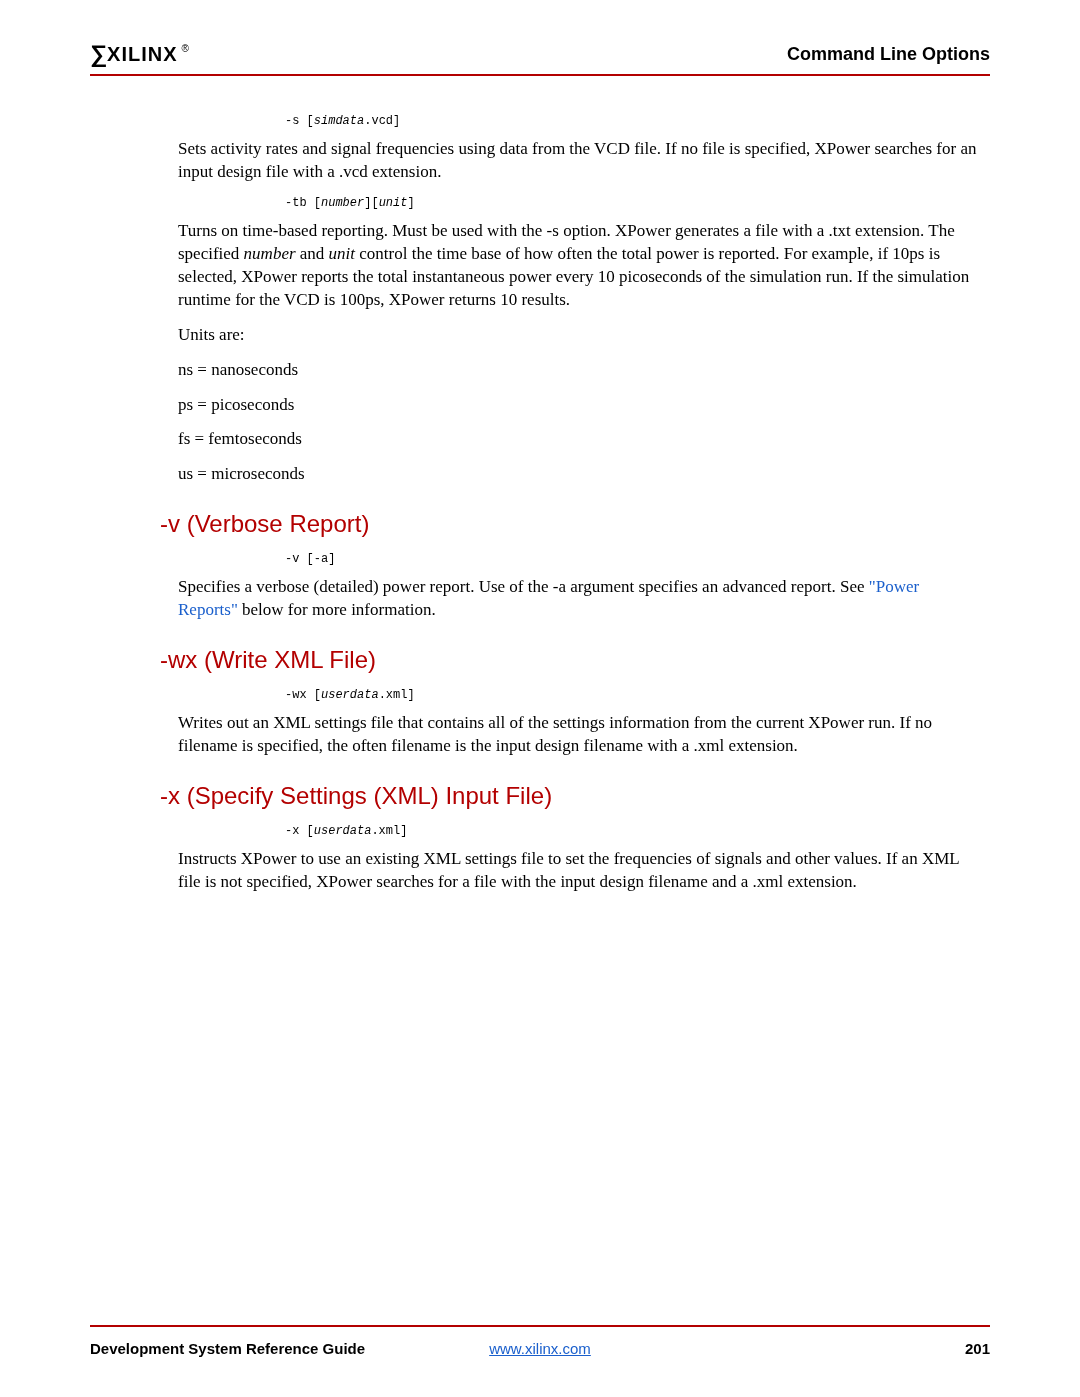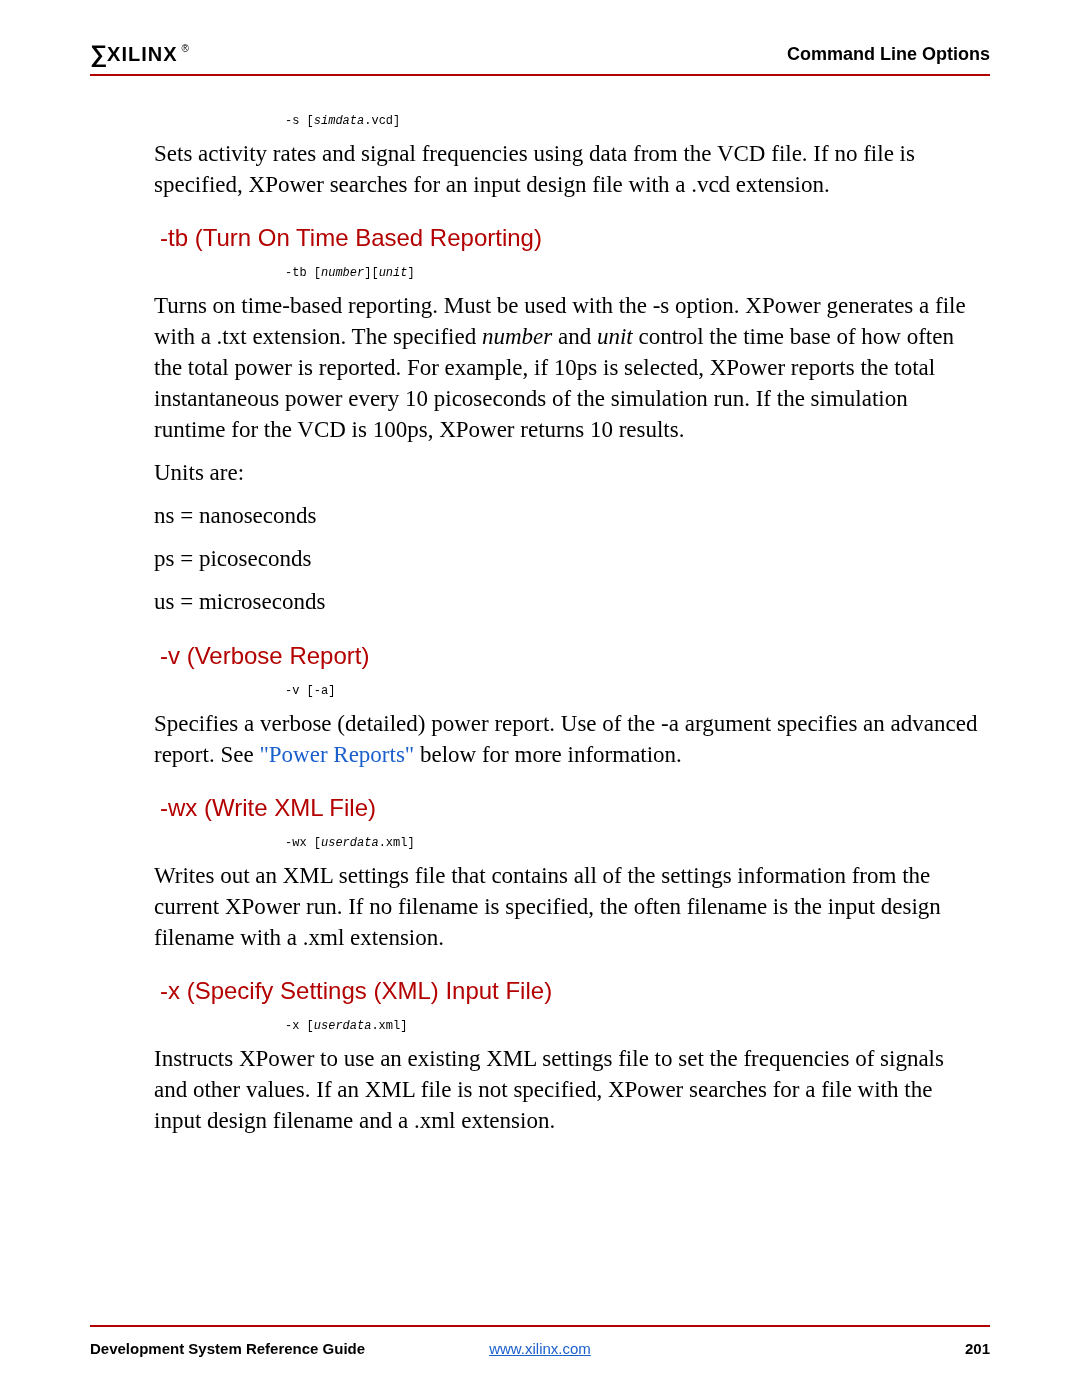--- a/index.html
+++ b/index.html
@@ -67,23 +67,23 @@
   }
   .section-h.first { margin-top: 0; }
   .code-line {
     font-family: "Courier New", Courier, monospace;
     font-size: 12px;
     margin-left: 195px;
     margin-bottom: 10px;
   }
   .code-line .italic { font-style: italic; }
   .body-p {
-    font-size: 23px;
+    font-size: 17px;
     line-height: 1.35;
-    margin-left: 64px;
+    margin-left: 88px;
     margin-right: 10px;
     margin-bottom: 12px;
   }
   .body-p .serif-italic { font-style: italic; }
   .body-p .link { color: #1a5fcc; }
   .hr-bottom {
     position: absolute;
     left: 90px; right: 90px; bottom: 70px;
     border: none;
     border-top: 2px solid #b30000;
@@ -118,30 +118,30 @@
     </div>
     <div class="header-title">Command Line Options</div>
   </div>
   <hr class="hr-top">
 
   <div class="code-line">
     <span>-s [</span><span class="italic">simdata</span><span>.vcd]</span>
   </div>
   <p class="body-p">Sets activity rates and signal frequencies using data from the VCD file. If no file is specified, XPower searches for an input design file with a .vcd extension.</p>
 
-  <h2 class="section-h">-tb (Turn On Time Based Reporting)</h2>
   <div class="code-line">
     <span>-tb [</span><span class="italic">number</span><span>][</span><span class="italic">unit</span><span>]</span>
   </div>
   <p class="body-p">
     <span>Turns on time-based reporting. Must be used with the -s option. XPower generates a file with a .txt extension. The specified </span><span class="serif-italic">number</span><span> and </span><span class="serif-italic">unit</span><span> control the time base of how often the total power is reported. For example, if 10ps is selected, XPower reports the total instantaneous power every 10 picoseconds of the simulation run. If the simulation runtime for the VCD is 100ps, XPower returns 10 results.</span>
   </p>
   <p class="body-p">Units are:</p>
   <p class="body-p">ns = nanoseconds</p>
   <p class="body-p">ps = picoseconds</p>
+  <p class="body-p">fs = femtoseconds</p>
   <p class="body-p">us = microseconds</p>
 
   <h2 class="section-h">-v (Verbose Report)</h2>
   <div class="code-line">-v [-a]</div>
   <p class="body-p">
     <span>Specifies a verbose (detailed) power report. Use of the -a argument specifies an advanced report. See </span><span class="link">"Power Reports"</span><span> below for more information.</span>
   </p>
 
   <h2 class="section-h">-wx (Write XML File)</h2>
   <div class="code-line">

